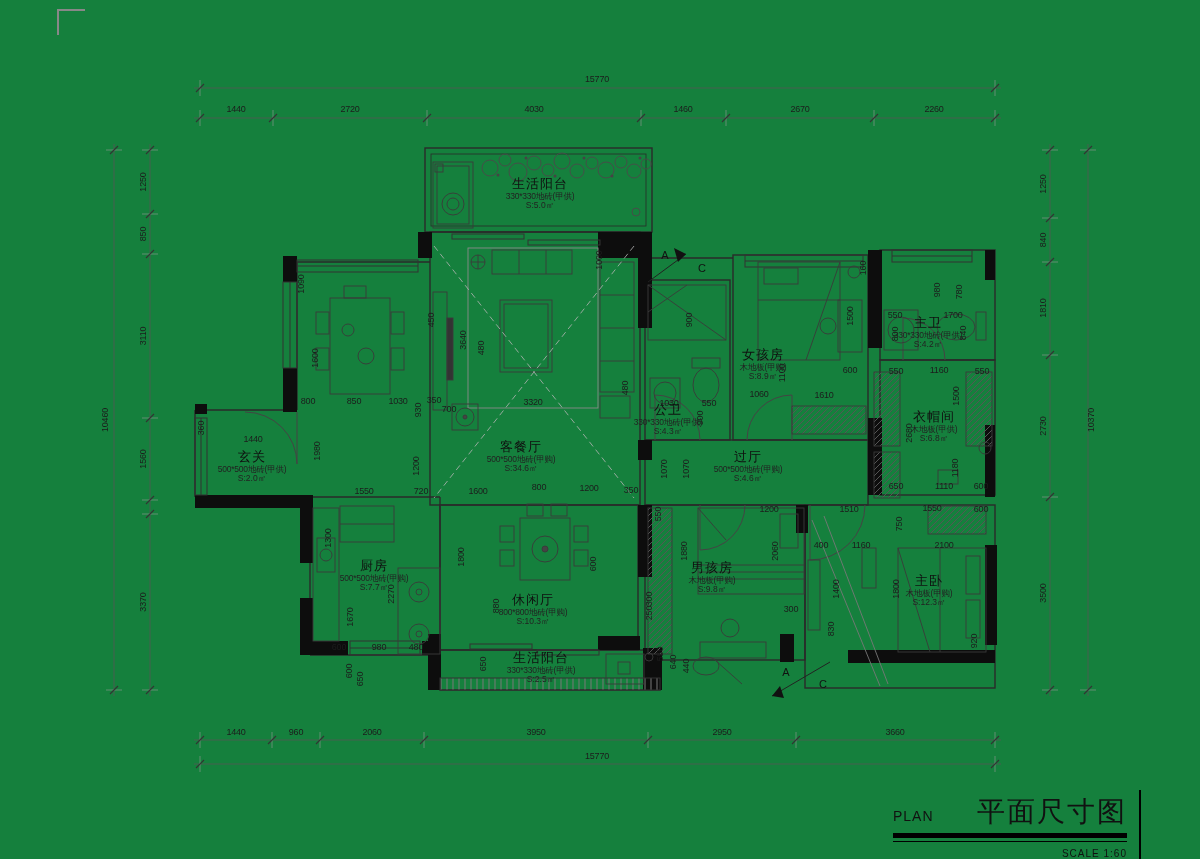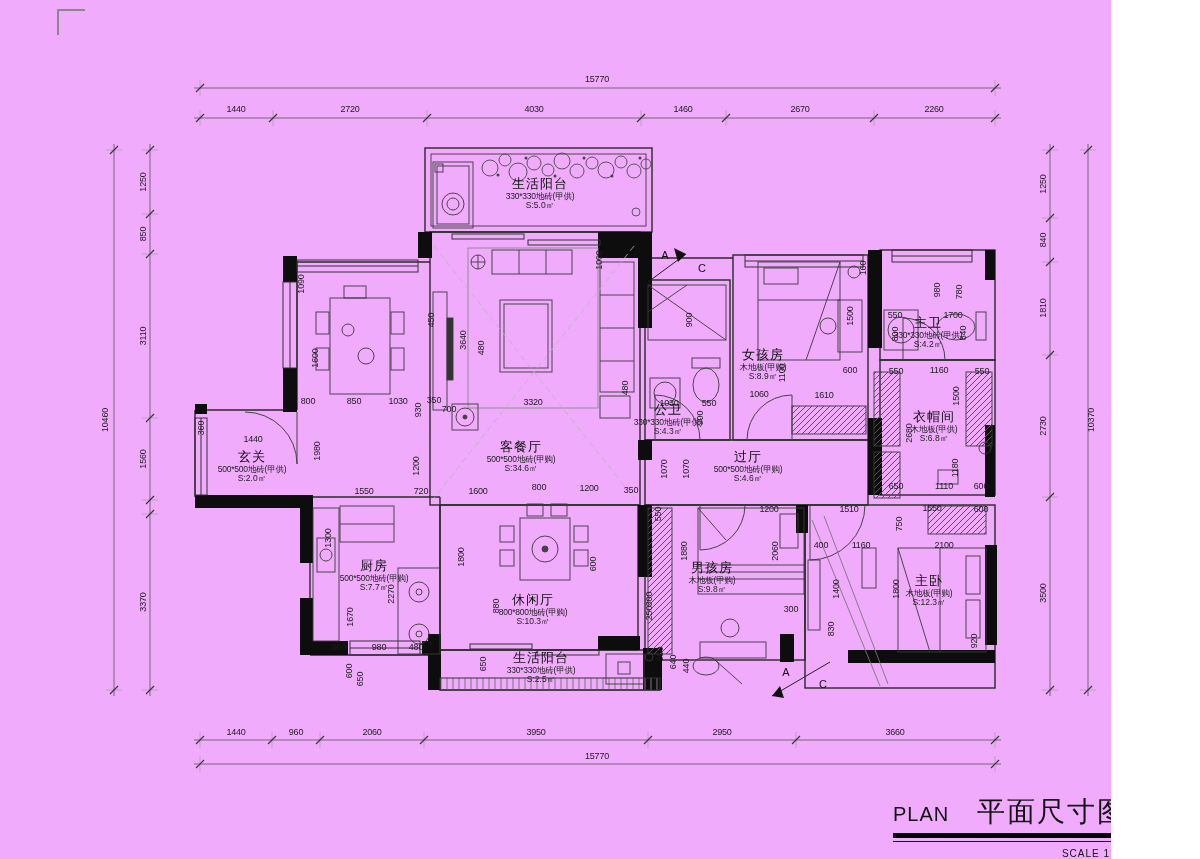--- a/index.html
+++ b/index.html
@@ -1,27 +1,27 @@
 <!DOCTYPE html>
 <html><head>
 <meta charset="utf-8">
 <style>
   html,body{margin:0;padding:0;background:#fff;}
-  .sheet{position:relative;width:1111px;height:859px;background:#f0abfc;overflow:hidden;
+  .sheet{position:relative;width:1200px;height:859px;background:#15803d;overflow:hidden;
          font-family:"Liberation Sans",sans-serif;}
   svg{position:absolute;left:0;top:0;}
   text{font-family:"Liberation Sans",sans-serif;}
   .dim{font-size:9px;fill:#1c1c1c;text-anchor:middle;letter-spacing:-0.2px;}
   .room-name{font-size:13px;fill:#0f0f0f;text-anchor:middle;letter-spacing:1px;}
   .room-spec{font-size:8.5px;fill:#222;text-anchor:middle;letter-spacing:-0.2px;}
   .room-area{font-size:8.5px;fill:#222;text-anchor:middle;}
   .section-letter{font-size:11px;fill:#111;text-anchor:middle;}
   .tblock{position:absolute;left:893px;top:793px;width:240px;}
   .tblock .row{display:flex;justify-content:space-between;align-items:baseline;width:234px;}
-  .tblock .plan-en{font-size:20px;color:#111;letter-spacing:1px;}
+  .tblock .plan-en{font-size:14px;color:#111;letter-spacing:1px;}
   .tblock .plan-zh{font-size:28px;color:#111;letter-spacing:2px;}
   .tblock .bar{width:234px;height:5px;background:#000;margin-top:2px;}
   .tblock .thin{width:234px;height:1px;background:#000;margin-top:3px;}
   .tblock .scale{text-align:right;font-size:10px;color:#111;margin-top:6px;letter-spacing:1px;width:234px;}
   .vrule{position:absolute;left:1139px;top:790px;width:2px;height:69px;background:#000;}
   .corner-mark{position:absolute;left:57px;top:9px;width:26px;height:24px;
     border-left:2px solid #888;border-top:2px solid #888;}
 </style>
 </head>
 <body>

